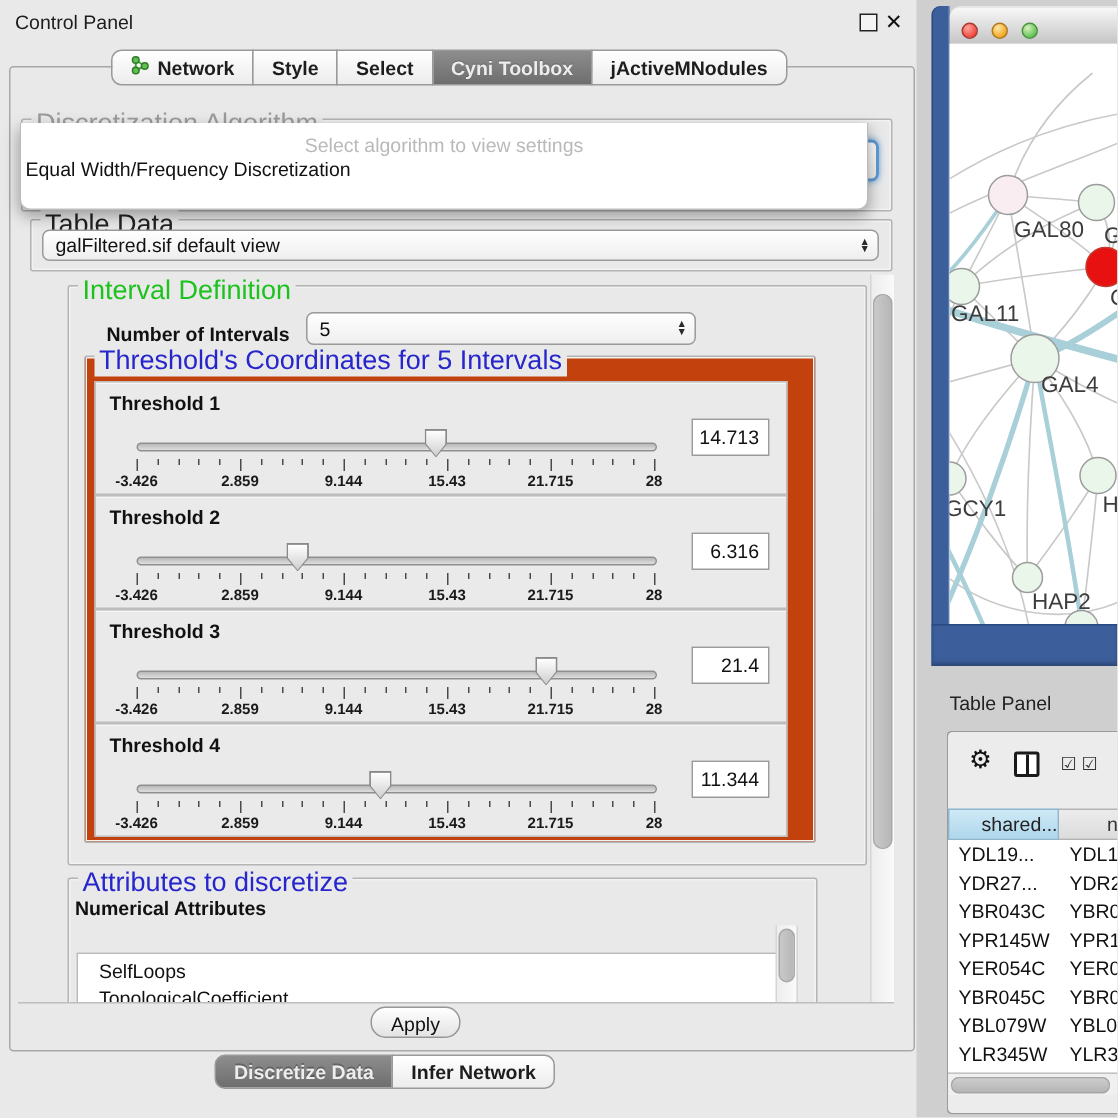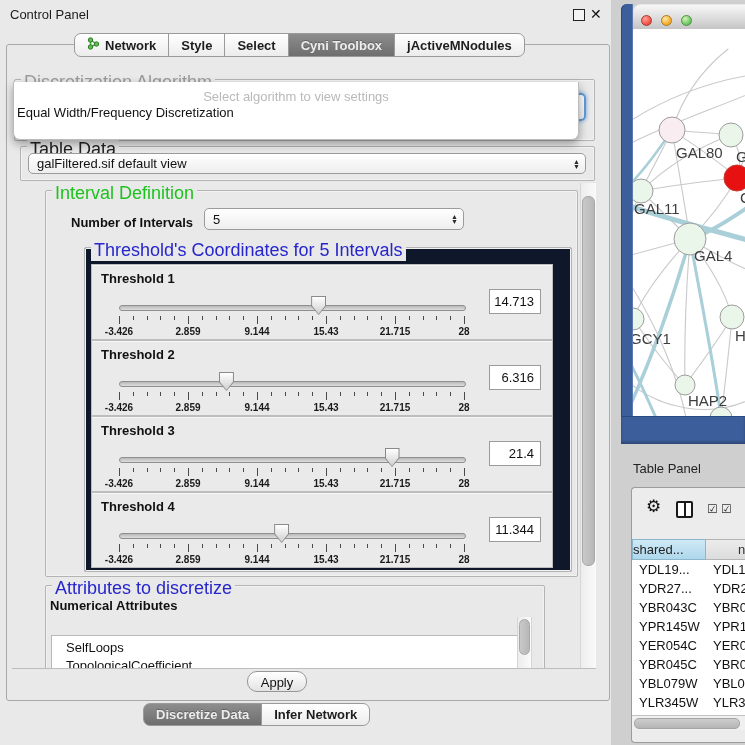--- a/index.html
+++ b/index.html
@@ -84,21 +84,21 @@
 
   .tp-title{left:633px;top:461px;font-size:13px;color:#222;}
   .tp-box{left:631px;top:487px;width:114px;height:254px;border:1px solid #9b9b9b;border-right:none;
     border-radius:4px 0 0 4px;background:#ececec;overflow:hidden;}
   .tp-gear{left:14px;top:10px;font-size:17px;color:#111;line-height:17px;}
   .tp-cols{left:44px;top:13px;width:13px;height:13px;border:2px solid #1a1a1a;border-radius:2px;
     background:linear-gradient(#1a1a1a,#1a1a1a) center/2px 100% no-repeat,#fff;}
   .tp-check{top:14px;font-size:12px;color:#333;}
   .tp-header{position:absolute;left:0;top:51px;width:200px;height:21px;display:flex;}
   .tp-h1{width:74px;box-sizing:border-box;background:linear-gradient(#cfe9f6,#aed7ec);border:1px solid #8cb6cd;
-    font-size:13px;color:#222;text-align:left;line-height:19px;}
+    font-size:13px;color:#222;text-align:right;line-height:19px;}
   .tp-h2{width:110px;box-sizing:border-box;background:linear-gradient(#ececec,#dcdcdc);border:1px solid #b3b3b3;border-left:none;
     font-size:13px;color:#333;line-height:19px;padding-left:32px;}
   .tp-rows{position:absolute;left:0;top:72px;width:200px;height:155px;background:#fff;overflow:hidden;}
   .tp-row{display:flex;height:19px;line-height:19px;font-size:13px;color:#111;}
   .tp-c1{width:67px;padding-left:7px;white-space:nowrap;overflow:hidden;}
   .tp-c2{padding-left:7px;white-space:nowrap;}
   .tp-hscroll{position:absolute;left:0;top:227px;width:114px;height:14px;background:#f0f0f0;border-top:1px solid #c2c2c2;}
   .tp-hthumb{position:absolute;left:2px;top:2px;width:104px;height:9px;border-radius:5px;
     background:linear-gradient(#cdcdcd,#b5b5b5);border:1px solid #a5a5a5;}
 </style>
@@ -166,21 +166,21 @@
       <span class="gtitle t-green">Interval Definition</span>
       <span class="abs bold13" style="left:25px;top:24px;text-align:right;">Number of Intervals</span>
       <div class="combo" style="left:158px;top:17px;width:260px;height:22px;">
         <span>5</span>
         <span class="stepper">
             <span>▲</span>
             <span>▼</span>
           </span>
       </div>
 
-      <div class="group" style="left:10px;top:56px;width:486px;height:323px;background:#0f172a;margin-left:28px;">
+      <div class="group" style="left:10px;top:46px;width:486px;height:323px;background:#c2410c;">
         <span class="gtitle t-blue">Threshold's Coordinates for 5 Intervals</span>
         <div id="thresholds-host">
             <div class="thr-box" style="top: 16px;">
               <div class="thr-label">Threshold 1</div>
               <div class="track"></div>
               <div class="tick" style="left: 27px; top: 51px; height: 8px;"></div>
               <div class="tick" style="left: 40.8px; top: 51px; height: 4px;"></div>
               <div class="tick" style="left: 54.6px; top: 51px; height: 4px;"></div>
               <div class="tick" style="left: 68.4px; top: 51px; height: 4px;"></div>
               <div class="tick" style="left: 82.2px; top: 51px; height: 4px;"></div>

